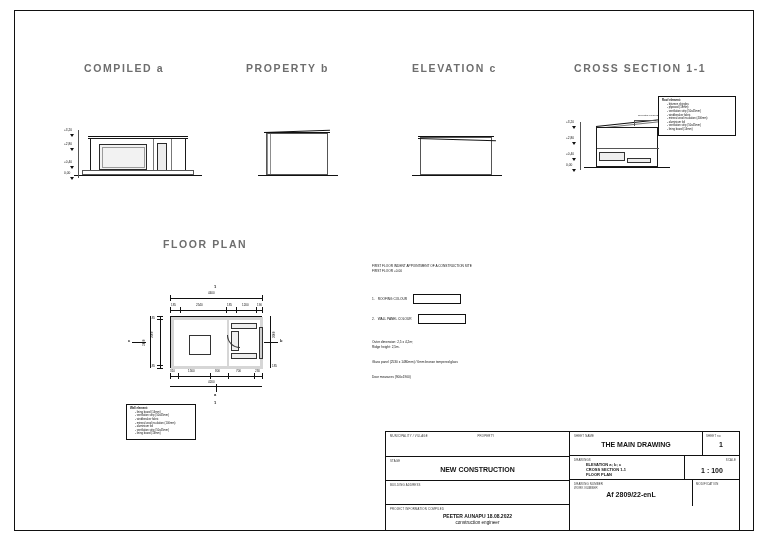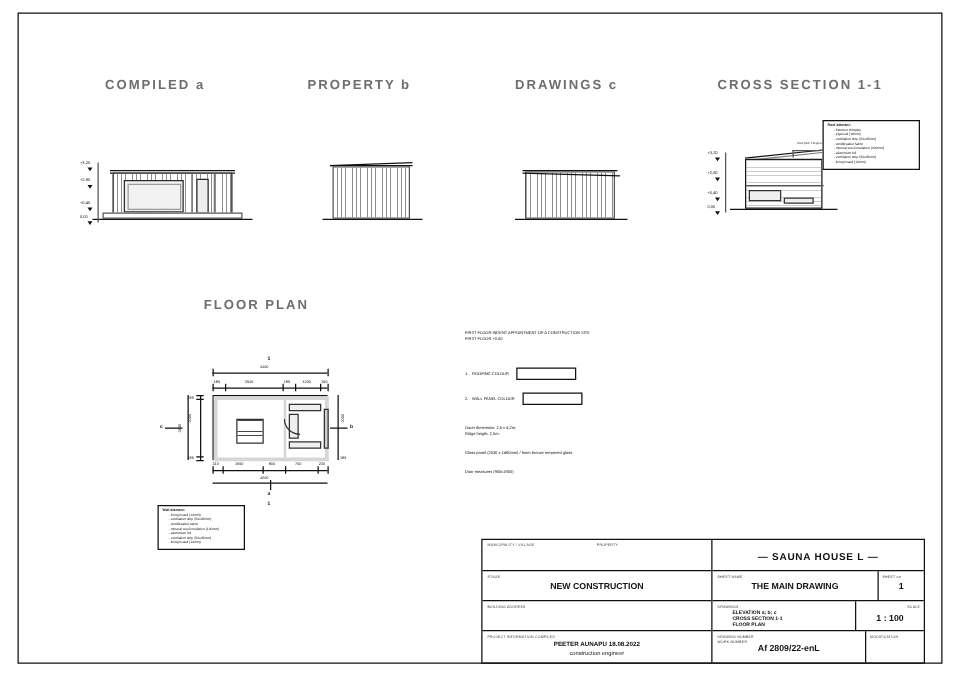--- a/index.html
+++ b/index.html
@@ -209,21 +209,21 @@
   <div class="elev-wrap" style="left:240px; top:108px; width:120px; height:80px;">
     <div class="ln hline" style="left:24px; top:24px; width:66px;"></div>
     <div class="bldg" style="left:26px; top:25px; width:62px; height:42px; border-color:#555;">
       <div class="stripes"></div>
     </div>
 
     <div class="ln" style="left:24px; top:24px; width:66px; height:1px; transform:rotate(-2deg); transform-origin:left center;"></div>
     <div class="ground" style="left:18px; top:67px; width:80px;"></div>
   </div>
 
-  <div class="abs ttl" style="left:412px; top:62px;">DRAWINGS  c</div>
+  <div class="abs ttl" style="left:412px; top:62px;">ELEVATION  c</div>
   <div class="elev-wrap" style="left:400px; top:108px; width:130px; height:80px;">
     <div class="ln hline" style="left:18px; top:28px; width:76px;"></div>
     <div class="bldg" style="left:20px; top:29px; width:72px; height:38px; border-color:#555;">
       <div class="stripes"></div>
     </div>
     <div class="ln" style="left:18px; top:30px; width:78px; height:1px; transform:rotate(1.6deg); transform-origin:left center;"></div>
     <div class="ground" style="left:12px; top:67px; width:90px;"></div>
   </div>
 
   <div class="abs ttl" style="left:574px; top:62px;">CROSS SECTION 1-1</div>
@@ -400,25 +400,20 @@
         <div class="tb-cap">BUILDING ADDRESS</div>
       </div>
       <div class="tb-row" style="height:26px;">
         <div class="tb-cap">PROJECT INFORMATION COMPILED</div>
         <div class="tb-val-sm">PEETER AUNAPU  18.08.2022</div>
         <div class="tb-val-sm" style="font-weight:normal; font-size:4.6px; margin-top:1px;">construction engineer</div>
       </div>
     </div>
 
     <div class="col right">
-      <div class="tb-row" style="height:26px;">
-        <div class="company" style="margin-top:7px;">
-          <span class="dashline">—&nbsp;</span><span>SAUNA HOUSE L</span><span class="dashline">&nbsp;—</span>
-        </div>
-      </div>
       <div class="tb-row" style="height:24px; display:flex; padding:0;">
         <div style="flex:1; border-right:1px solid #111; padding:2px 4px;">
           <div class="tb-cap">SHEET NAME</div>
           <div class="tb-val">THE MAIN DRAWING</div>
         </div>
         <div style="width:30px; padding:2px 3px;">
           <div class="tb-cap">SHEET no</div>
           <div class="tb-val">1</div>
         </div>
       </div>

